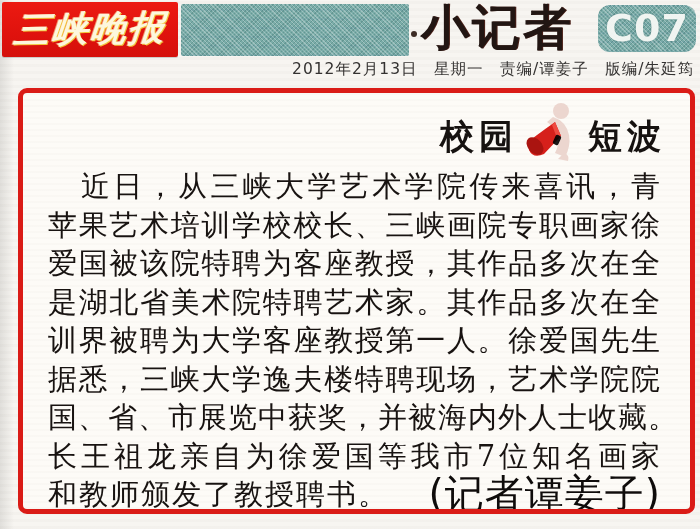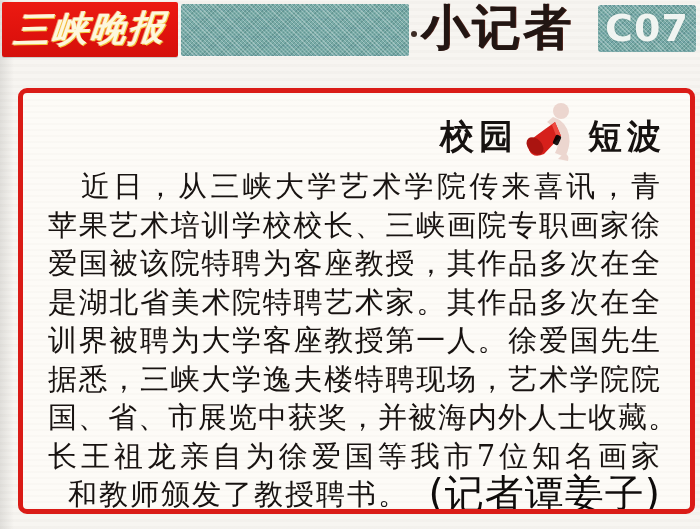--- a/index.html
+++ b/index.html
@@ -50,21 +50,21 @@
     background:#3c2b24;border-radius:50%;
   }
   .section-title{
     position:absolute;left:421px;top:-2px;height:58px;
     font-size:48px;font-weight:900;color:#221613;
     letter-spacing:3px;line-height:58px;white-space:nowrap;
     text-shadow:1px 0 0 #4a2018;
   }
   .page-badge{
     position:absolute;left:598px;top:5px;width:98px;height:47px;
-    border-radius:3px;
+    border-radius:12px;
     display:flex;align-items:center;justify-content:center;
   }
   .page-badge-text{
     font-size:38px;font-weight:bold;color:rgba(252,253,250,.93);
     letter-spacing:1px;line-height:47px;
     text-shadow:0 0 2px rgba(40,90,86,.5);
   }
   .dateline{
     position:absolute;left:0;top:57px;width:694px;height:24px;
     text-align:right;font-size:15.5px;color:#343231;
@@ -100,21 +100,21 @@
   }
   .article-line{
     height:38.5px;line-height:38.5px;font-size:29px;
     text-align:justify;text-align-last:justify;
     letter-spacing:1px;
     white-space:nowrap;overflow:visible;
   }
   .article-body .article-line:first-child{text-indent:33px;}
   .closing-row{
     height:38.5px;line-height:38.5px;
-    display:flex;justify-content:space-between;align-items:center;margin-left:20px;
+    display:flex;justify-content:space-between;align-items:center;
   }
   .closing-text{
     font-family:"DejaVu Serif", serif;font-size:29px;color:#181311;
     letter-spacing:2px;white-space:nowrap;
   }
   .closing-byline{
     font-family:"DejaVu Sans", sans-serif;font-size:39px;font-weight:400;
     color:#0f0c0b;letter-spacing:1px;white-space:nowrap;
   }
 </style>
@@ -130,20 +130,21 @@
   <div class="texture-strip teal"></div>
 
   <div class="sep-dot"></div>
 
   <div class="section-title">小记者</div>
 
   <div class="page-badge teal">
     <span class="page-badge-text">C07</span>
   </div>
 
+  <div class="dateline">2012年2月13日　星期一　责编/谭姜子　版编/朱延筠</div>
 
   <div class="article-box">
 
     <div class="column-header">
       <span class="hdr">校园</span>
 
       <span class="hdr-icon">
         <svg width="58" height="62" viewBox="0 0 58 62" xmlns="http://www.w3.org/2000/svg">
 
           <g fill="#ecd6cf">

